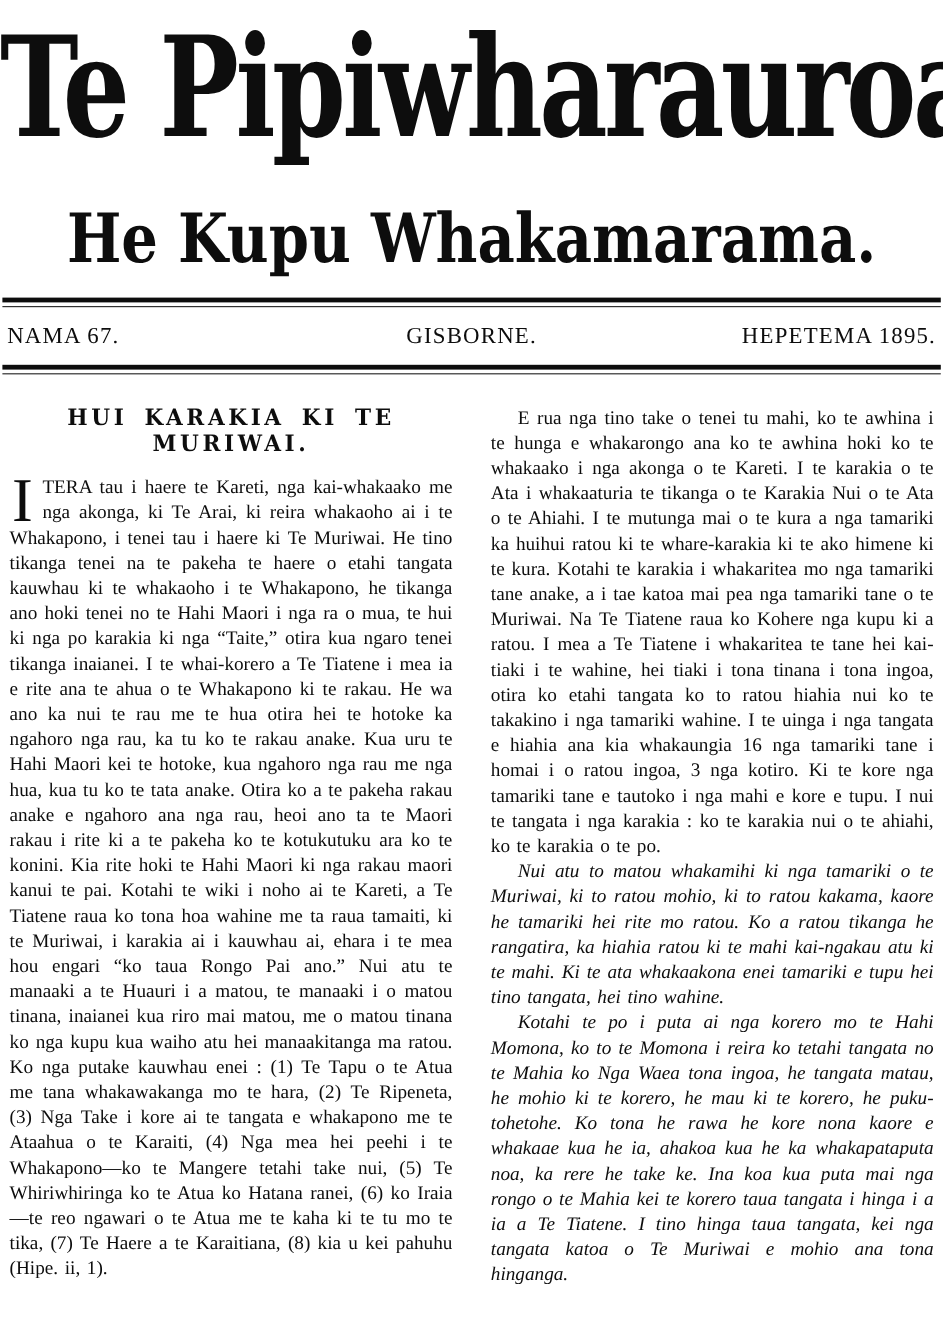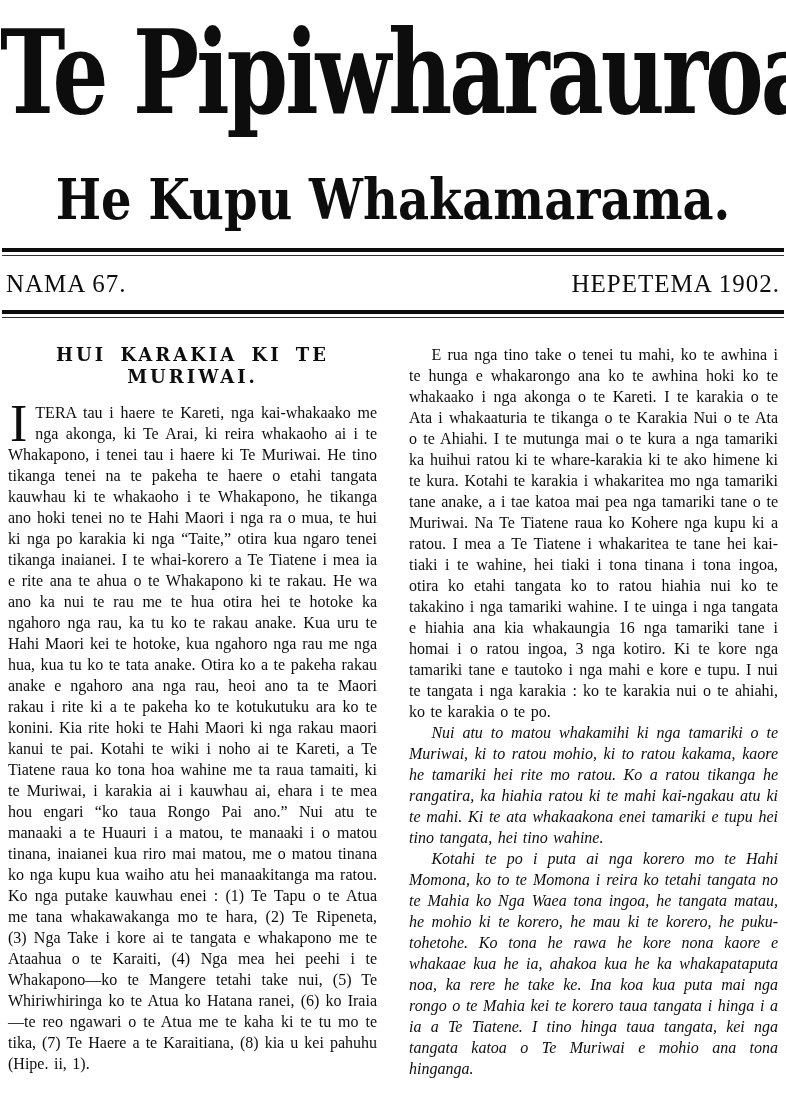--- a/index.html
+++ b/index.html
@@ -40,21 +40,21 @@
   
   .rule-pair { margin:0 2px; }
   .rule-thick { height:4px; background:#0d0d0d; }
   .rule-thin  { height:1px; background:#0d0d0d; margin-top:3px; opacity:.85; }
   .rule-pair.first { margin-top:26px; }
 
   
   .dateline {
     display:flex; align-items:center;
     padding:14px 6px 12px 6px;
-    font-size:25px; letter-spacing:1px;
+    font-size:19px; letter-spacing:1px;
   }
   .dateline .cell { flex:1; }
   .dateline .left { text-align:left; }
   .dateline .center { text-align:center; }
   .dateline .right { text-align:right; }
 
   
   .columns {
     display:flex;
     gap:32px;
@@ -101,21 +101,22 @@
     <div class="masthead-subtitle">He Kupu Whakamarama.</div>
   </div>
 
   <div class="rule-pair first">
     <div class="rule-thick"></div>
     <div class="rule-thin"></div>
   </div>
 
   <div class="dateline">
     <span class="cell left">NAMA 67.</span>
-    <span class="cell right">HEPETEMA 1902.</span>
+    <span class="cell center">GISBORNE.</span>
+    <span class="cell right">HEPETEMA 1895.</span>
   </div>
 
   <div class="rule-pair">
     <div class="rule-thick"></div>
     <div class="rule-thin"></div>
   </div>
 
   <div class="columns">
 
     <div class="col left-col">

